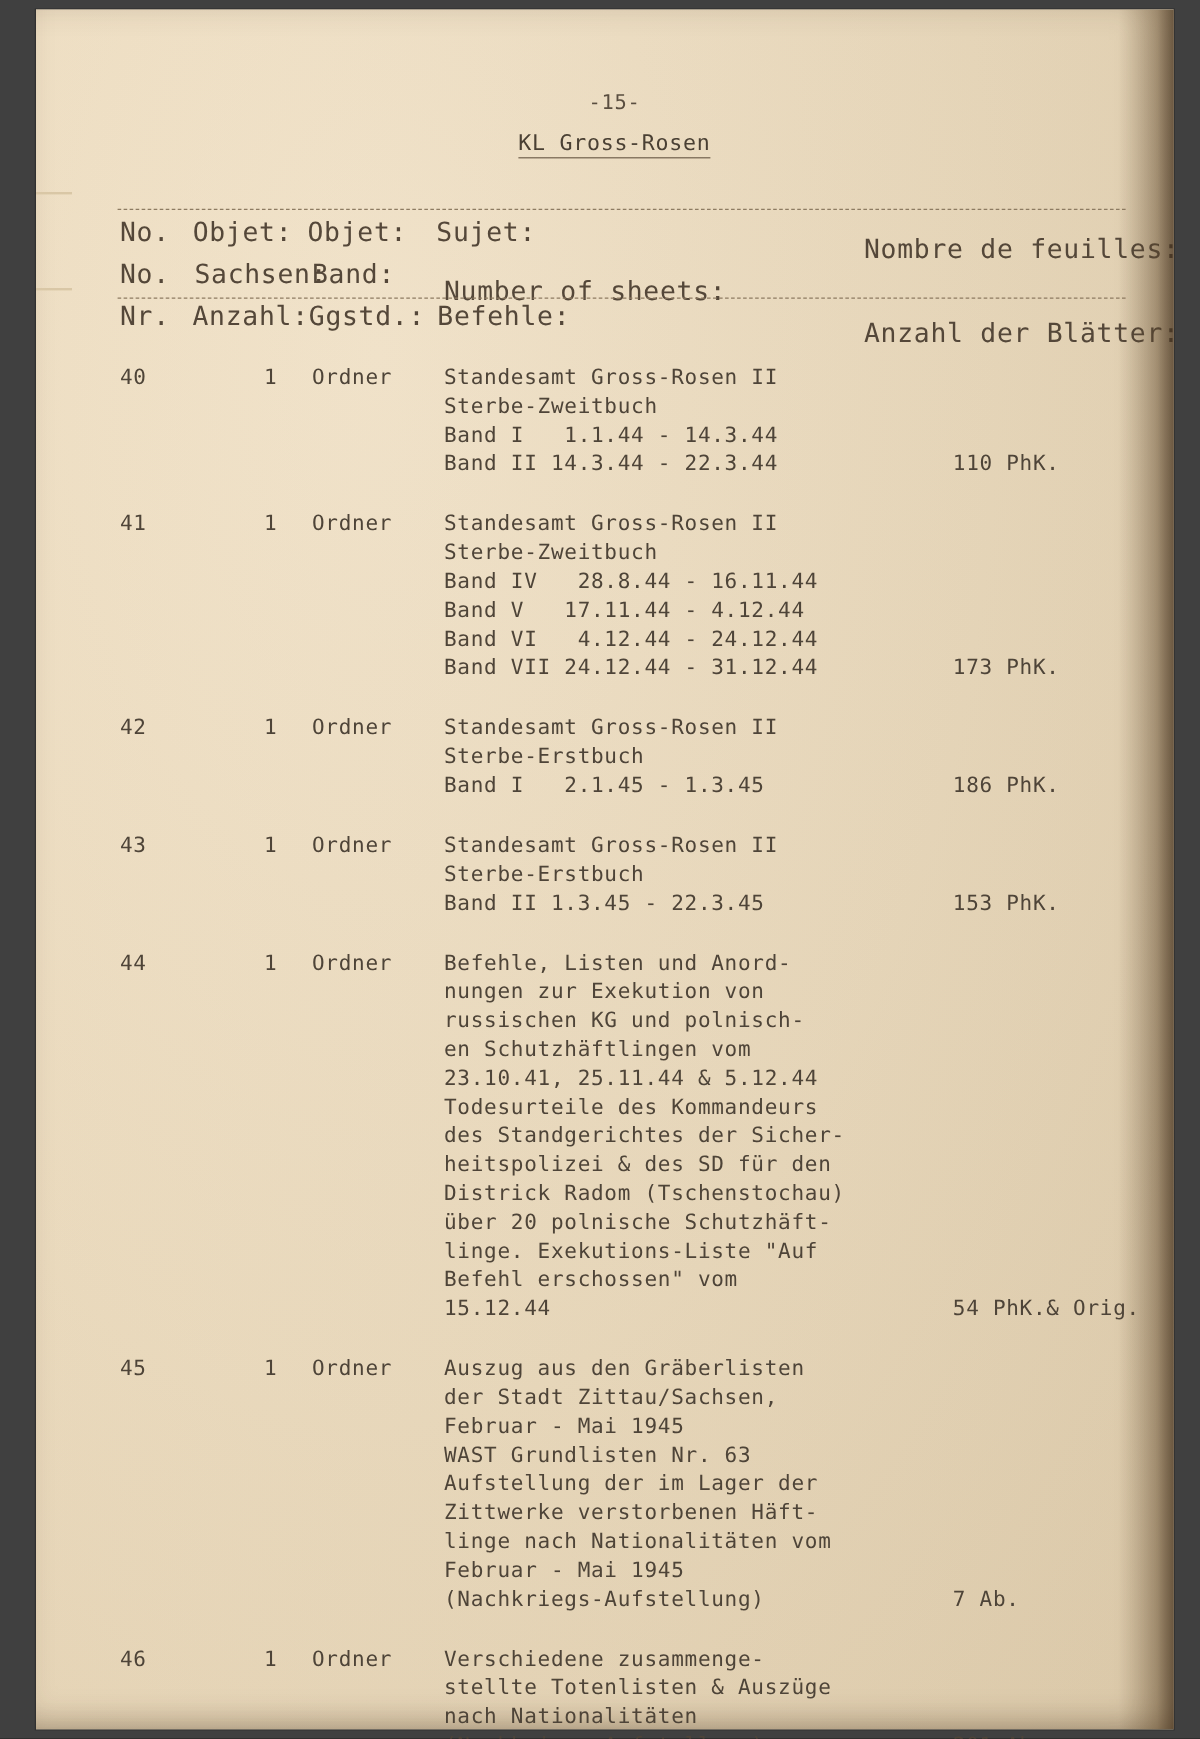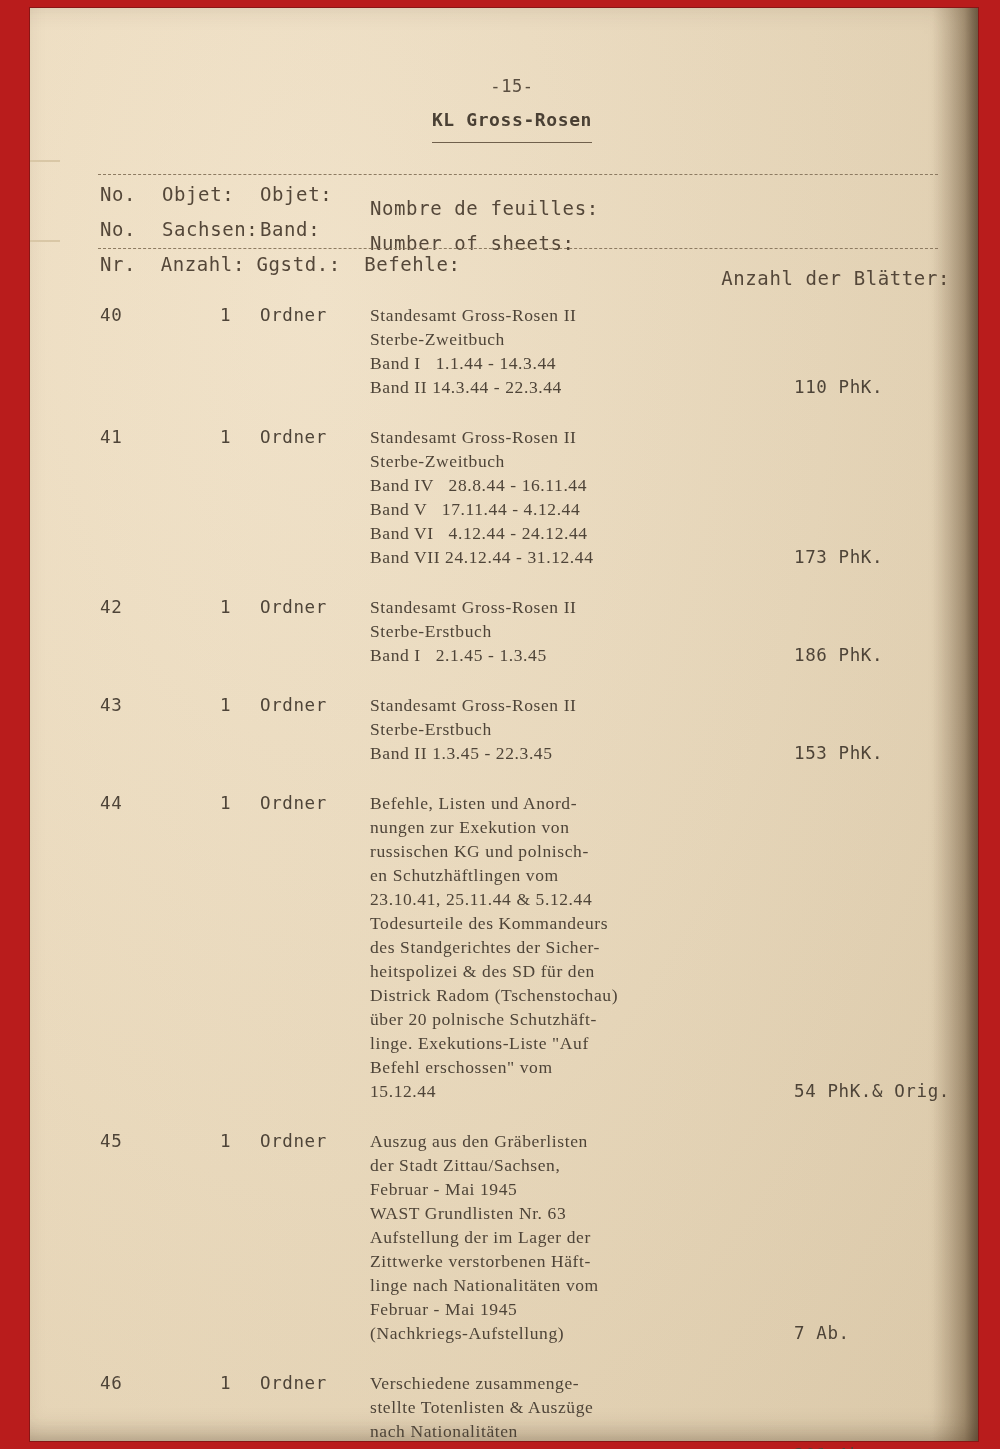--- a/index.html
+++ b/index.html
@@ -10,21 +10,21 @@
   body {
     width: 1000px;
     height: 1449px;
     overflow: hidden;
     font-family: "DejaVu Sans Mono", "Liberation Mono", monospace;
   }
   .scan {
     position: relative;
     width: 1000px;
     height: 1449px;
-    background: #b91c1c;
+    background: #404040;
   }
   
   .page {
     position: absolute;
     left: 30px;
     top: 8px;
     width: 948px;
     height: 1433px;
     background: #efdfc4;
     background-image:
@@ -79,40 +79,39 @@
     position: absolute;
     top: 100px;
     left: 0;
     width: 880px;
     text-align: center;
     font-size: 18px;
     color: #4a4034;
   }
   .doc-title span {
     border-bottom: 1px solid #70604c;
-    padding-bottom: 12px;
-    font-weight: bold;
+    padding-bottom: 1px;
   }
 
   .rule {
     position: absolute;
     left: 26px;
     width: 840px;
     border-top: 1px dashed #8d7b62;
     height: 0;
   }
   .rule.top { top: 166px; }
   .rule.bottom { top: 240px; }
 
   .header-block {
     position: absolute;
     top: 176px;
     left: 28px;
     width: 850px;
-    font-size: 19px;
+    font-size: 22px;
     line-height: 21px;
     color: #544739;
   }
   .hrow { display: flex; white-space: pre; }
   .c-no    { width: 62px; }
   .c-num   { width: 98px; }
   .c-item  { width: 110px; }
   .c-subj  { width: 365px; }
   .c-sheets{ width: 230px; margin-top: 14px; }
 
@@ -137,21 +136,20 @@
     flex: 0 0 40px;
     text-align: left;
   }
   .row .col-item {
     width: 110px;
     flex: 0 0 110px;
   }
   .row .col-subject {
     width: 380px;
     flex: 0 0 380px;
-    font-family: Liberation Serif, serif;
   }
   .row .col-sheets {
     flex: 1 1 auto;
     position: relative;
   }
   .subject-line { display: block; }
   .sheets-line {
     position: absolute;
     left: 44px;
     white-space: pre;
@@ -171,20 +169,21 @@
 
       <div class="doc-title"><span>KL Gross-Rosen</span></div>
 
       <div class="rule top"></div>
 
       <div class="header-block">
         <div class="hrow">
           <span class="c-no">No.</span>
           <span class="c-num">Objet:</span>
           <span class="c-item">Objet:</span>
+          <span class="c-subj">Sujet:</span>
           <span class="c-sheets">Nombre de feuilles:</span>
         </div>
         <div class="hrow">
           <span class="c-no">No.</span>
           <span class="c-num">Sachsen:</span>
           <span class="c-item">Band:</span>
           <span class="c-sheets">Number of sheets:</span>
         </div>
         <div class="hrow">
           <span class="c-no">Nr.</span>

